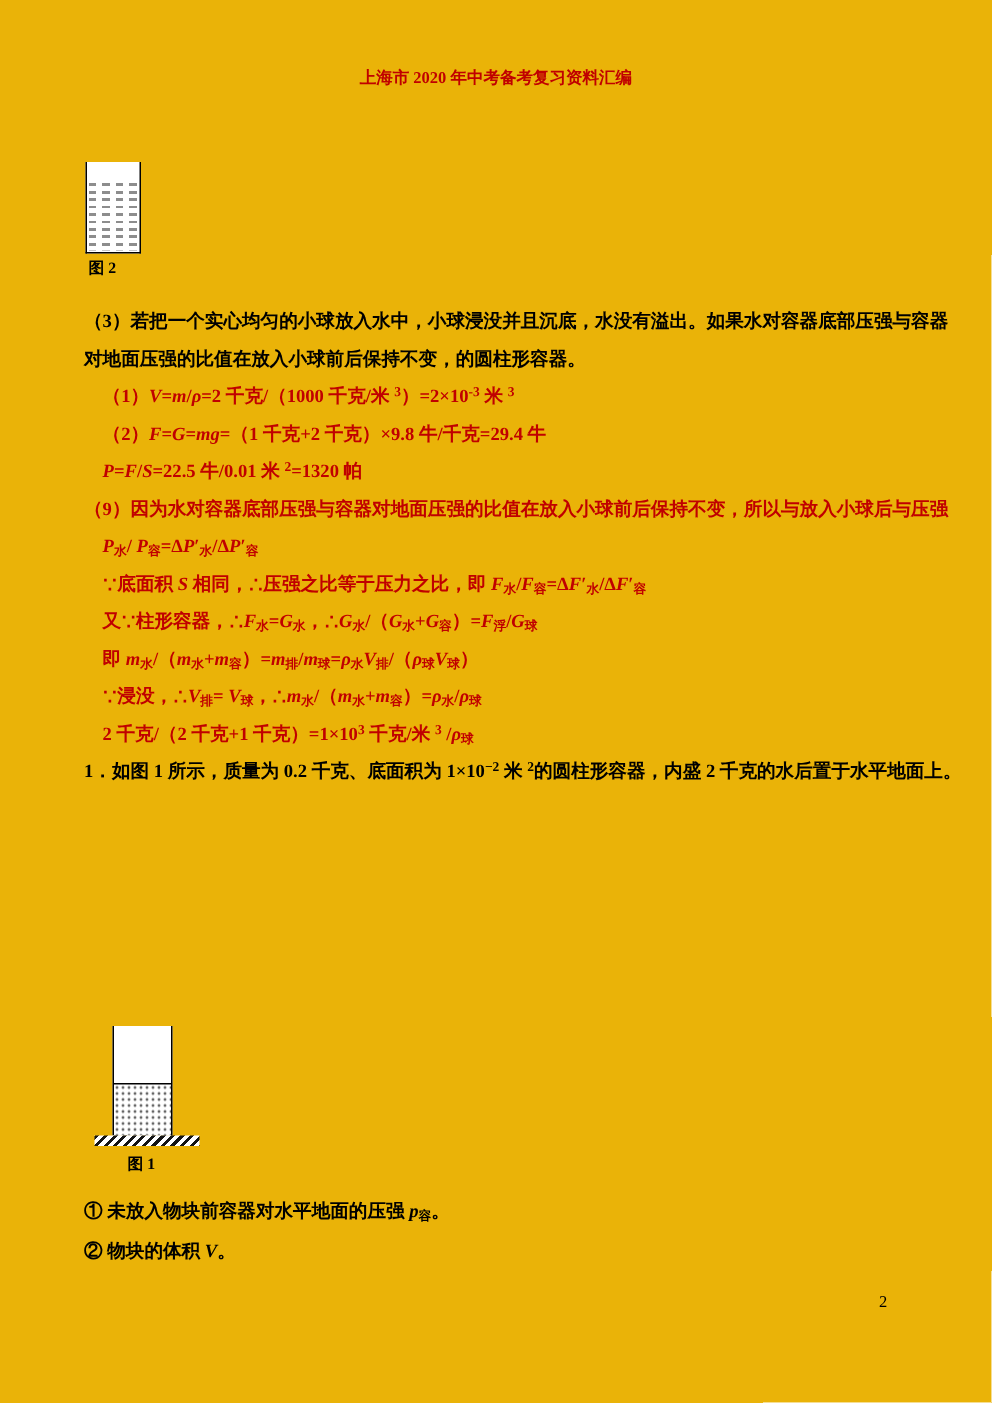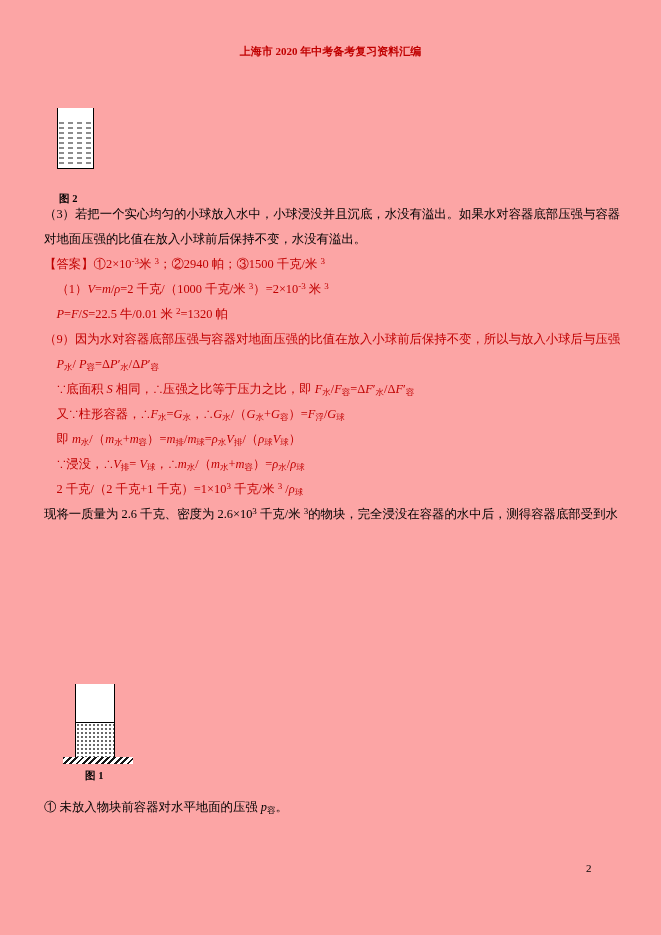--- a/index.html
+++ b/index.html
@@ -2,21 +2,21 @@
 <html style="--red: #c00000; --black: #000000;"><head>
 <meta charset="utf-8">
 <style>
   :root { --red: #c00000; --black: #000000; }
   * { margin: 0; padding: 0; box-sizing: border-box; }
   html, body { background: #ffffff; }
   .page {
     position: relative;
     width: 661px;
     height: 935px;
-    background: #fca5a5;
+    background: #eab308;
     font-family: "Liberation Serif", "DejaVu Serif", serif;
     color: var(--black);
     overflow: hidden;
   }
   .header {
     position: absolute;
     top: 44px; left: 0; right: 0;
     text-align: center;
     font-size: 11px;
     font-weight: bold;
@@ -38,21 +38,21 @@
     background-color: #fff;
     background-image:
       repeating-linear-gradient(0deg, #ffffff 0px, #ffffff 3px, rgba(255,255,255,0) 3px, rgba(255,255,255,0) 5px),
       repeating-linear-gradient(90deg, #8d8d8d 0px, #8d8d8d 5px, #ffffff 5px, #ffffff 9px);
   }
   .figlabel {
     font-size: 10.5px;
     font-weight: bold;
     color: #000;
   }
-  .fig2 .figlabel { position: absolute; left: 2px; top: 64px; width: 40px; margin-top: 20px; }
+  .fig2 .figlabel { position: absolute; left: 2px; top: 64px; width: 40px; }
   
   .fig1 { position: absolute; left: 63px; top: 684px; }
   .beaker1 {
     position: absolute;
     left: 12px; top: 0;
     width: 40px; height: 73px;
     border-left: 1.4px solid #000;
     border-right: 1.4px solid #000;
     background: #fff;
   }
@@ -67,23 +67,24 @@
   .ground {
     position: absolute;
     left: 0; top: 73px;
     width: 70px; height: 7px;
     background: repeating-linear-gradient(135deg, #151515 0px, #151515 2px, #ffffff 2px, #ffffff 4.5px);
   }
   .fig1 .figlabel { position: absolute; left: 22px; top: 85px; width: 40px; }
   
   .textblock {
     position: absolute;
-    left: 44px;
+    left: 56px;
     width: 600px;
     font-size: 12.4px;
+    font-weight: bold;
   }
   .main-lines { top: 202px; }
   .main-lines .line { height: 25px; line-height: 25px; white-space: nowrap; }
   .item-lines { top: 794px; }
   .item-lines .line { height: 27px; line-height: 27px; white-space: nowrap; }
   .line.red { color: var(--red); }
   .line.blk { color: var(--black); }
   .seg-n { font-style: normal; }
   .seg-i { font-style: italic; }
   .seg-sup { font-size: 9px; position: relative; top: -4px; }
@@ -104,41 +105,42 @@
 
   <div class="fig2">
     <div class="beaker2">
       <div class="water2"></div>
     </div>
     <div class="figlabel">图 2</div>
   </div>
 
   <div class="textblock main-lines">
       <div class="line blk"><span class="seg-n">（3）若把一个实心均匀的小球放入水中，小球浸没并且沉底，水没有溢出。如果水对容器底部压强与容器</span></div>
-      <div class="line blk"><span class="seg-n">对地面压强的比值在放入小球前后保持不变，水没有溢出。</span></div>
-      <div class="line red"><span class="seg-n">【答案】①2×10</span><span class="seg-sup">-3</span><span class="seg-n">米 </span><span class="seg-sup">3</span><span class="seg-n">；②2940 帕；③1500 千克/米 </span><span class="seg-sup">3</span></div>
+      <div class="line blk"><span class="seg-n">对地面压强的比值在放入小球前后保持不变，的圆柱形容器。</span></div>
       <div class="line red"><span class="seg-n">　（1）</span><span class="seg-i">V</span><span class="seg-n">=</span><span class="seg-i">m</span><span class="seg-n">/</span><span class="seg-i">ρ</span><span class="seg-n">=2 千克/（1000 千克/米 </span><span class="seg-sup">3</span><span class="seg-n">）=2×10</span><span class="seg-sup">-3</span><span class="seg-n"> 米 </span><span class="seg-sup">3</span></div>
+      <div class="line red"><span class="seg-n">　（2）</span><span class="seg-i">F</span><span class="seg-n">=</span><span class="seg-i">G</span><span class="seg-n">=</span><span class="seg-i">mg</span><span class="seg-n">=（1 千克+2 千克）×9.8 牛/千克=29.4 牛</span></div>
       <div class="line red"><span class="seg-n">　</span><span class="seg-i">P</span><span class="seg-n">=</span><span class="seg-i">F</span><span class="seg-n">/</span><span class="seg-i">S</span><span class="seg-n">=22.5 牛/0.01 米 </span><span class="seg-sup">2</span><span class="seg-n">=1320 帕</span></div>
       <div class="line red"><span class="seg-n">（9）因为水对容器底部压强与容器对地面压强的比值在放入小球前后保持不变，所以与放入小球后与压强</span></div>
       <div class="line red"><span class="seg-n">　</span><span class="seg-i">P</span><span class="seg-sub">水</span><span class="seg-n">/ </span><span class="seg-i">P</span><span class="seg-sub">容</span><span class="seg-n">=Δ</span><span class="seg-i">P</span><span class="seg-n">′</span><span class="seg-sub">水</span><span class="seg-n">/Δ</span><span class="seg-i">P</span><span class="seg-n">′</span><span class="seg-sub">容</span></div>
       <div class="line red"><span class="seg-n">　∵底面积 </span><span class="seg-i">S</span><span class="seg-n"> 相同，∴压强之比等于压力之比，即 </span><span class="seg-i">F</span><span class="seg-sub">水</span><span class="seg-n">/</span><span class="seg-i">F</span><span class="seg-sub">容</span><span class="seg-n">=Δ</span><span class="seg-i">F</span><span class="seg-n">′</span><span class="seg-sub">水</span><span class="seg-n">/Δ</span><span class="seg-i">F</span><span class="seg-n">′</span><span class="seg-sub">容</span></div>
       <div class="line red"><span class="seg-n">　又∵柱形容器，∴</span><span class="seg-i">F</span><span class="seg-sub">水</span><span class="seg-n">=</span><span class="seg-i">G</span><span class="seg-sub">水</span><span class="seg-n">，∴</span><span class="seg-i">G</span><span class="seg-sub">水</span><span class="seg-n">/（</span><span class="seg-i">G</span><span class="seg-sub">水</span><span class="seg-n">+</span><span class="seg-i">G</span><span class="seg-sub">容</span><span class="seg-n">）=</span><span class="seg-i">F</span><span class="seg-sub">浮</span><span class="seg-n">/</span><span class="seg-i">G</span><span class="seg-sub">球</span></div>
       <div class="line red"><span class="seg-n">　即 </span><span class="seg-i">m</span><span class="seg-sub">水</span><span class="seg-n">/（</span><span class="seg-i">m</span><span class="seg-sub">水</span><span class="seg-n">+</span><span class="seg-i">m</span><span class="seg-sub">容</span><span class="seg-n">）=</span><span class="seg-i">m</span><span class="seg-sub">排</span><span class="seg-n">/</span><span class="seg-i">m</span><span class="seg-sub">球</span><span class="seg-n">=</span><span class="seg-i">ρ</span><span class="seg-sub">水</span><span class="seg-i">V</span><span class="seg-sub">排</span><span class="seg-n">/（</span><span class="seg-i">ρ</span><span class="seg-sub">球</span><span class="seg-i">V</span><span class="seg-sub">球</span><span class="seg-n">）</span></div>
       <div class="line red"><span class="seg-n">　∵浸没，∴</span><span class="seg-i">V</span><span class="seg-sub">排</span><span class="seg-n">= </span><span class="seg-i">V</span><span class="seg-sub">球</span><span class="seg-n">，∴</span><span class="seg-i">m</span><span class="seg-sub">水</span><span class="seg-n">/（</span><span class="seg-i">m</span><span class="seg-sub">水</span><span class="seg-n">+</span><span class="seg-i">m</span><span class="seg-sub">容</span><span class="seg-n">）=</span><span class="seg-i">ρ</span><span class="seg-sub">水</span><span class="seg-n">/</span><span class="seg-i">ρ</span><span class="seg-sub">球</span></div>
       <div class="line red"><span class="seg-n">　2 千克/（2 千克+1 千克）=1×10</span><span class="seg-sup">3</span><span class="seg-n"> 千克/米 </span><span class="seg-sup">3</span><span class="seg-n"> /</span><span class="seg-i">ρ</span><span class="seg-sub">球</span></div>
-      <div class="line blk"><span class="seg-n">现将一质量为 2.6 千克、密度为 2.6×10</span><span class="seg-sup">3</span><span class="seg-n"> 千克/米 </span><span class="seg-sup">3</span><span class="seg-n">的物块，完全浸没在容器的水中后，测得容器底部受到水</span></div>
+      <div class="line blk"><span class="seg-n">1．如图 1 所示，质量为 0.2 千克、底面积为 1×10</span><span class="seg-sup">−2</span><span class="seg-n"> 米 </span><span class="seg-sup">2</span><span class="seg-n">的圆柱形容器，内盛 2 千克的水后置于水平地面上。</span></div>
     </div>
 
   <div class="fig1">
     <div class="beaker1">
       <div class="water1"></div>
     </div>
     <div class="ground"></div>
     <div class="figlabel">图 1</div>
   </div>
 
   <div class="textblock item-lines">
       <div class="line blk"><span class="seg-n">① 未放入物块前容器对水平地面的压强 </span><span class="seg-i">p</span><span class="seg-sub">容</span><span class="seg-n">。</span></div>
+      <div class="line blk"><span class="seg-n">② 物块的体积 </span><span class="seg-i">V</span><span class="seg-n">。</span></div>
     </div>
 
   <div class="pagenum">2</div>
 
 </div>
 
 </body></html>

